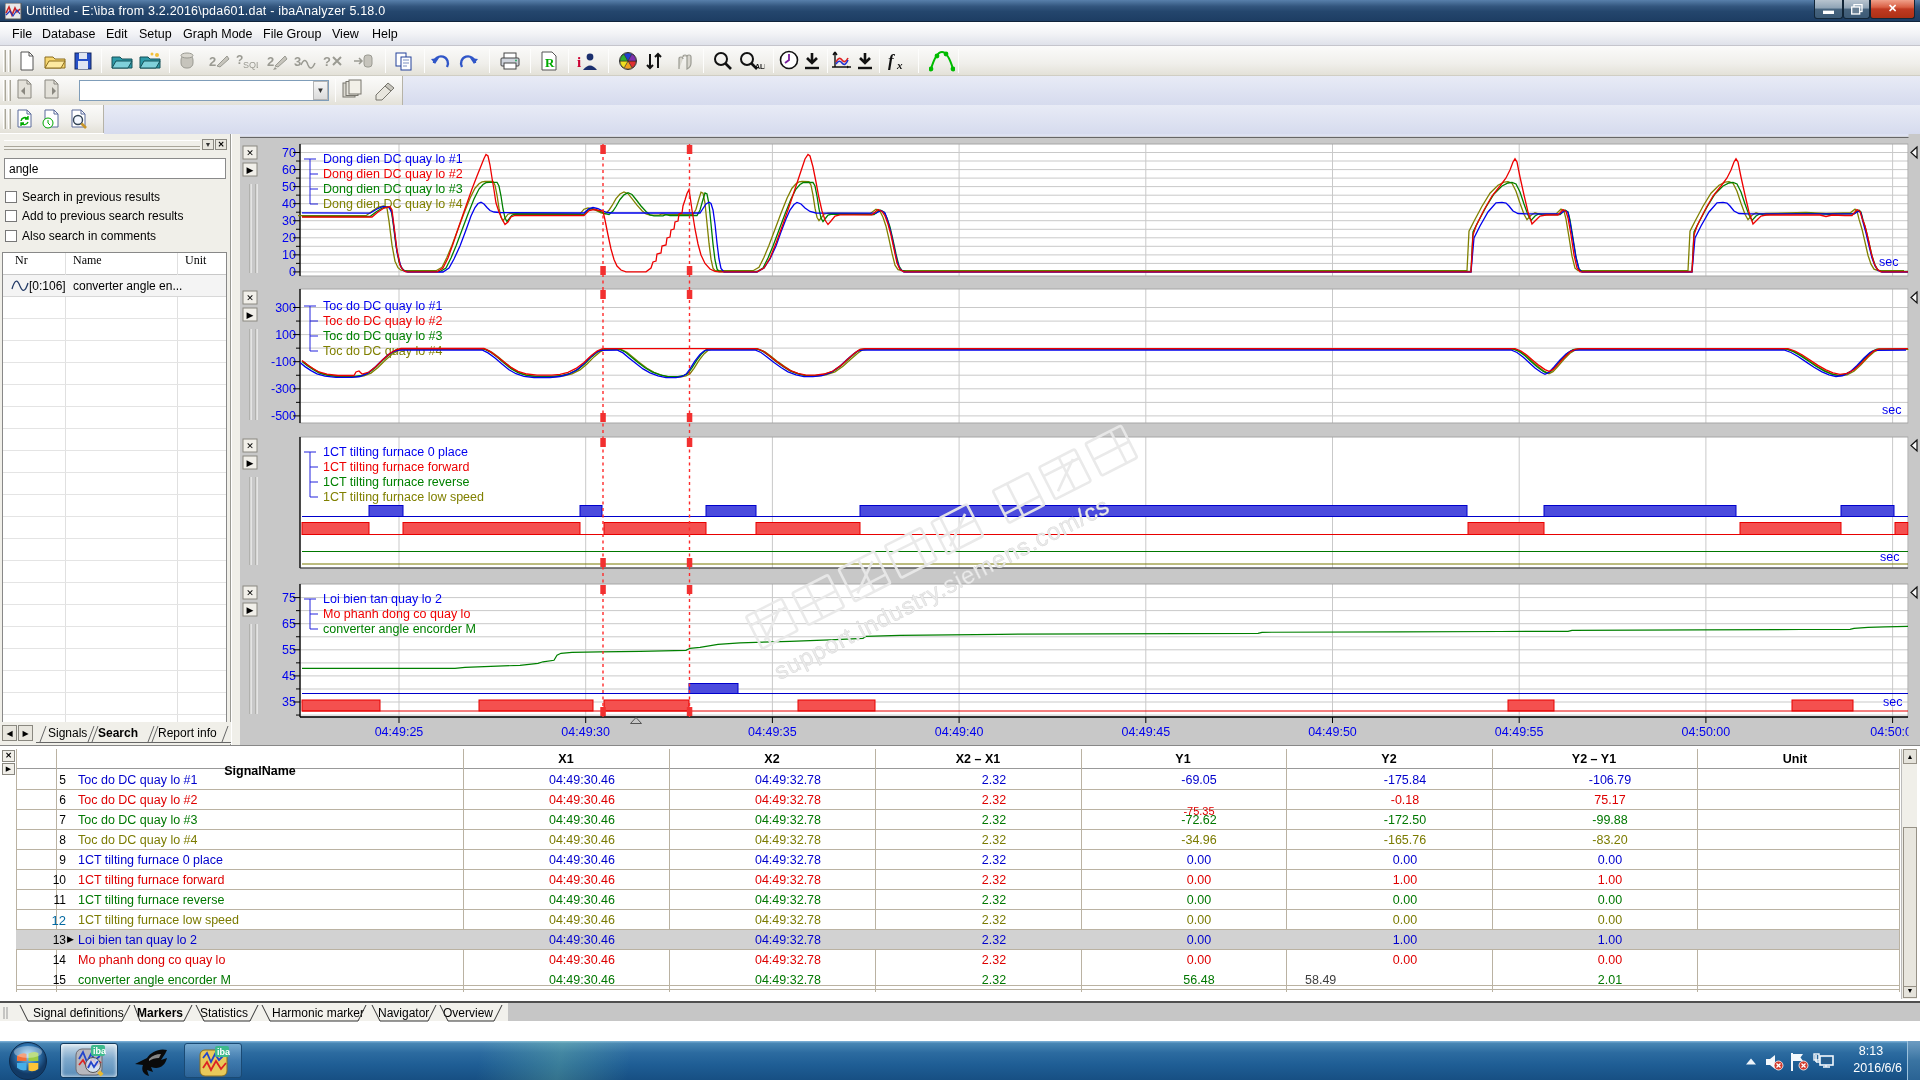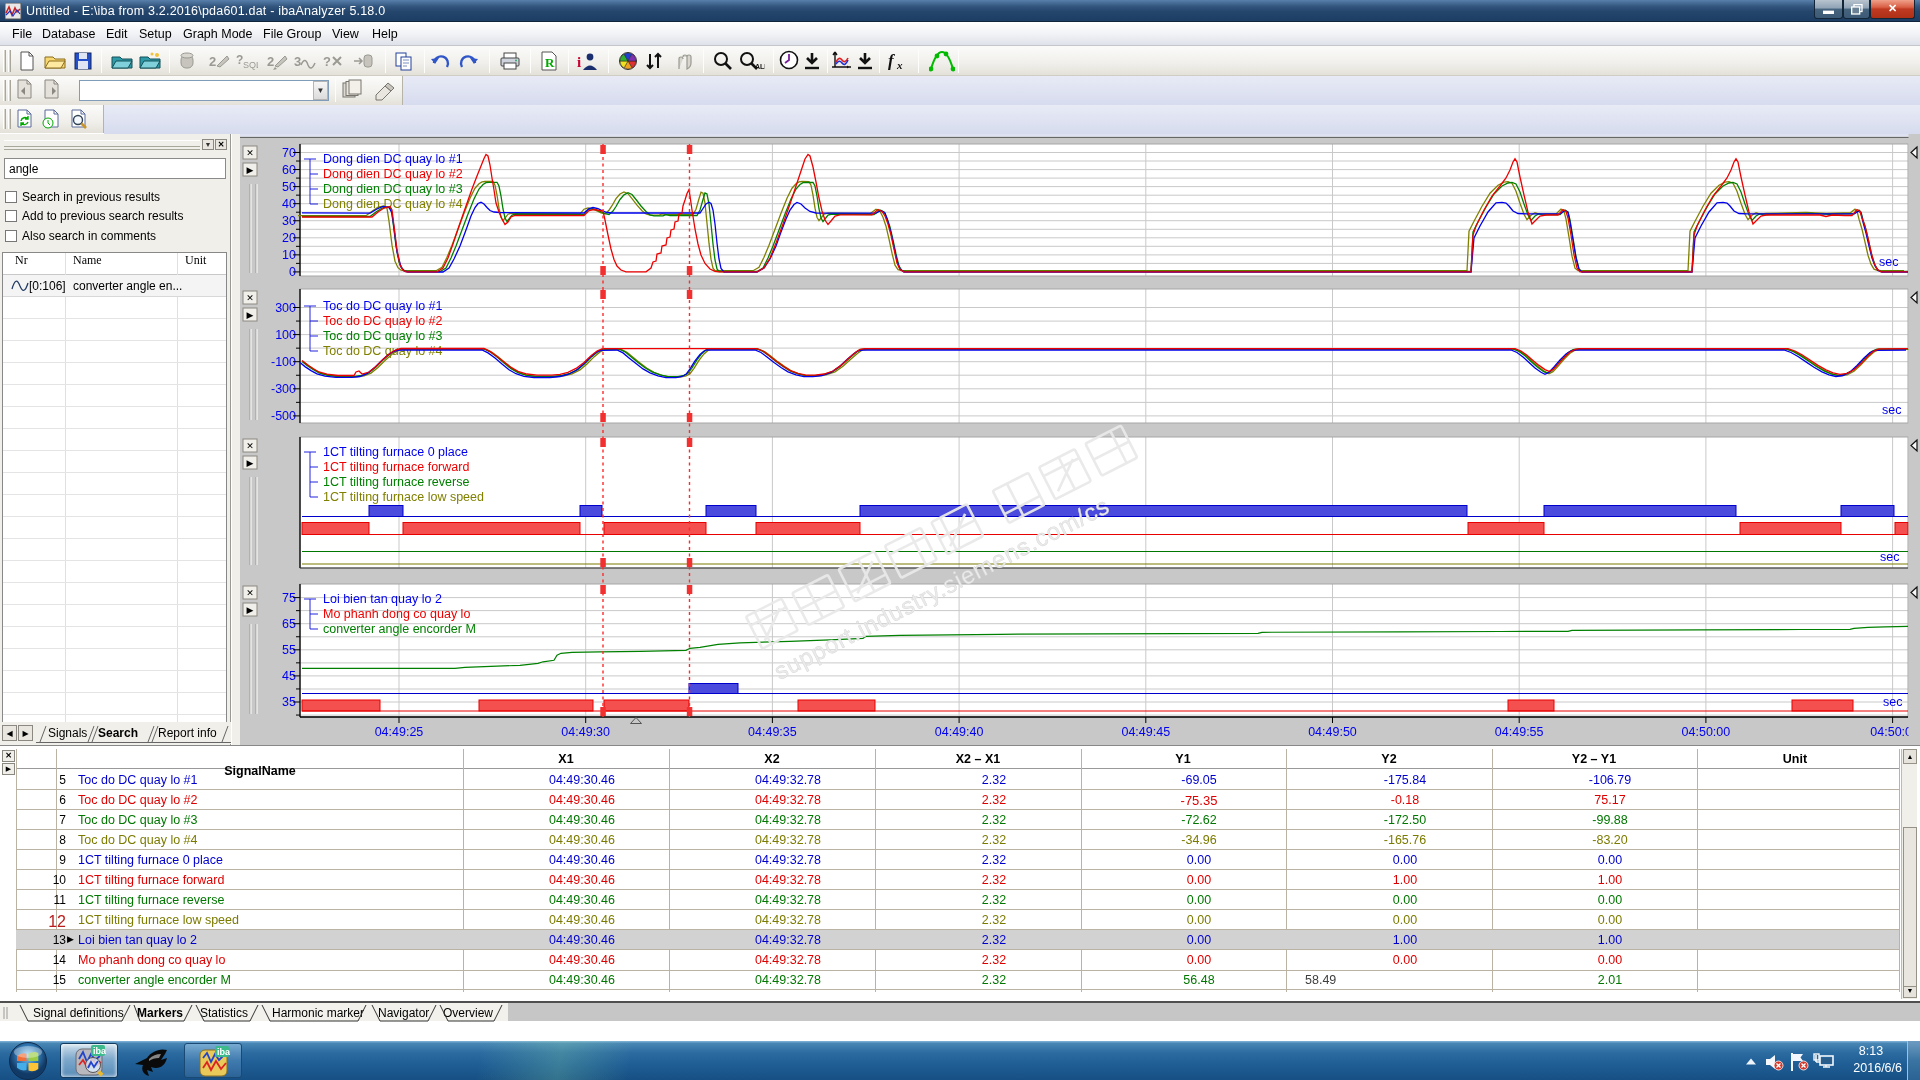--- a/index.html
+++ b/index.html
@@ -675,21 +675,21 @@
         <span class="abs" style="left:1083px;top:3px;width:200px;text-align:center;font-size:12.5px;color:#0000cc">-69.05</span>
         <span class="abs" style="left:1289px;top:3px;width:200px;text-align:center;font-size:12.5px;color:#0000cc">-175.84</span>
         <span class="abs" style="left:1494px;top:3px;width:200px;text-align:center;font-size:12.5px;color:#0000cc">-106.79</span>
       </div>
 <div class="abs" style="left:16px;top:44px;width:1883px;height:20px;border-bottom:1px solid #bab2a2">
         <span class="abs" style="left:14px;top:3px;width:36px;text-align:right;font-size:12px;color:#000">6</span>
         <span class="abs" style="left:62px;top:3px;font-size:12.5px;color:#dd0000">Toc do DC quay lo #2</span>
         <span class="abs" style="left:466px;top:3px;width:200px;text-align:center;font-size:12.5px;color:#dd0000">04:49:30.46</span>
         <span class="abs" style="left:672px;top:3px;width:200px;text-align:center;font-size:12.5px;color:#dd0000">04:49:32.78</span>
         <span class="abs" style="left:878px;top:3px;width:200px;text-align:center;font-size:12.5px;color:#dd0000">2.32</span>
-        <span class="abs" style="left:1083px;top:3px;width:200px;text-align:center;font-size:13px;color:#dd0000">-75.35</span>
+        <span class="abs" style="left:1083px;top:15px;width:200px;text-align:center;font-size:11px;color:#dd0000">-75.35</span>
         <span class="abs" style="left:1289px;top:3px;width:200px;text-align:center;font-size:12.5px;color:#dd0000">-0.18</span>
         <span class="abs" style="left:1494px;top:3px;width:200px;text-align:center;font-size:12.5px;color:#dd0000">75.17</span>
       </div>
 <div class="abs" style="left:16px;top:64px;width:1883px;height:20px;border-bottom:1px solid #bab2a2">
         <span class="abs" style="left:14px;top:3px;width:36px;text-align:right;font-size:12px;color:#000">7</span>
         <span class="abs" style="left:62px;top:3px;font-size:12.5px;color:#007700">Toc do DC quay lo #3</span>
         <span class="abs" style="left:466px;top:3px;width:200px;text-align:center;font-size:12.5px;color:#007700">04:49:30.46</span>
         <span class="abs" style="left:672px;top:3px;width:200px;text-align:center;font-size:12.5px;color:#007700">04:49:32.78</span>
         <span class="abs" style="left:878px;top:3px;width:200px;text-align:center;font-size:12.5px;color:#007700">2.32</span>
         <span class="abs" style="left:1083px;top:3px;width:200px;text-align:center;font-size:12.5px;color:#007700">-72.62</span>
@@ -730,41 +730,41 @@
         <span class="abs" style="left:14px;top:3px;width:36px;text-align:right;font-size:12px;color:#000">11</span>
         <span class="abs" style="left:62px;top:3px;font-size:12.5px;color:#007700">1CT tilting furnace reverse</span>
         <span class="abs" style="left:466px;top:3px;width:200px;text-align:center;font-size:12.5px;color:#007700">04:49:30.46</span>
         <span class="abs" style="left:672px;top:3px;width:200px;text-align:center;font-size:12.5px;color:#007700">04:49:32.78</span>
         <span class="abs" style="left:878px;top:3px;width:200px;text-align:center;font-size:12.5px;color:#007700">2.32</span>
         <span class="abs" style="left:1083px;top:3px;width:200px;text-align:center;font-size:12.5px;color:#007700">0.00</span>
         <span class="abs" style="left:1289px;top:3px;width:200px;text-align:center;font-size:12.5px;color:#007700">0.00</span>
         <span class="abs" style="left:1494px;top:3px;width:200px;text-align:center;font-size:12.5px;color:#007700">0.00</span>
       </div>
 <div class="abs" style="left:16px;top:164px;width:1883px;height:20px;border-bottom:1px solid #bab2a2">
-        <span class="abs" style="left:14px;top:3px;width:36px;text-align:right;font-size:16px;color:#b91c1c">12</span>
+        <span class="abs" style="left:14px;top:3px;width:36px;text-align:right;font-size:13px;color:#0369a1">12</span>
         <span class="abs" style="left:62px;top:3px;font-size:12.5px;color:#7b7b00">1CT tilting furnace low speed</span>
         <span class="abs" style="left:466px;top:3px;width:200px;text-align:center;font-size:12.5px;color:#7b7b00">04:49:30.46</span>
         <span class="abs" style="left:672px;top:3px;width:200px;text-align:center;font-size:12.5px;color:#7b7b00">04:49:32.78</span>
         <span class="abs" style="left:878px;top:3px;width:200px;text-align:center;font-size:12.5px;color:#7b7b00">2.32</span>
         <span class="abs" style="left:1083px;top:3px;width:200px;text-align:center;font-size:12.5px;color:#7b7b00">0.00</span>
         <span class="abs" style="left:1289px;top:3px;width:200px;text-align:center;font-size:12.5px;color:#7b7b00">0.00</span>
         <span class="abs" style="left:1494px;top:3px;width:200px;text-align:center;font-size:12.5px;color:#7b7b00">0.00</span>
       </div>
 <div class="abs" style="left:16px;top:184px;width:1883px;height:20px;background:#d2d2d2;border-bottom:1px solid #bab2a2">
         <span class="abs" style="left:14px;top:3px;width:36px;text-align:right;font-size:12px;color:#000">13</span>
         <span class="abs" style="left:51px;top:4px;font-size:9px;color:#000">▶</span>
         <span class="abs" style="left:62px;top:3px;font-size:12.5px;color:#0000cc">Loi bien tan quay lo 2</span>
         <span class="abs" style="left:466px;top:3px;width:200px;text-align:center;font-size:12.5px;color:#0000cc">04:49:30.46</span>
         <span class="abs" style="left:672px;top:3px;width:200px;text-align:center;font-size:12.5px;color:#0000cc">04:49:32.78</span>
         <span class="abs" style="left:878px;top:3px;width:200px;text-align:center;font-size:12.5px;color:#0000cc">2.32</span>
         <span class="abs" style="left:1083px;top:3px;width:200px;text-align:center;font-size:12.5px;color:#0000cc">0.00</span>
         <span class="abs" style="left:1289px;top:3px;width:200px;text-align:center;font-size:12.5px;color:#0000cc">1.00</span>
         <span class="abs" style="left:1494px;top:3px;width:200px;text-align:center;font-size:12.5px;color:#0000cc">1.00</span>
       </div>
-<div class="abs" style="left:16px;top:204px;width:1883px;height:21px;border-bottom:1px solid #bab2a2">
+<div class="abs" style="left:16px;top:204px;width:1883px;height:36px;border-bottom:1px solid #bab2a2">
         <span class="abs" style="left:14px;top:3px;width:36px;text-align:right;font-size:12px;color:#000">14</span>
         <span class="abs" style="left:62px;top:3px;font-size:12.5px;color:#dd0000">Mo phanh dong co quay lo</span>
         <span class="abs" style="left:466px;top:3px;width:200px;text-align:center;font-size:12.5px;color:#dd0000">04:49:30.46</span>
         <span class="abs" style="left:672px;top:3px;width:200px;text-align:center;font-size:12.5px;color:#dd0000">04:49:32.78</span>
         <span class="abs" style="left:878px;top:3px;width:200px;text-align:center;font-size:12.5px;color:#dd0000">2.32</span>
         <span class="abs" style="left:1083px;top:3px;width:200px;text-align:center;font-size:12.5px;color:#dd0000">0.00</span>
         <span class="abs" style="left:1289px;top:3px;width:200px;text-align:center;font-size:12.5px;color:#dd0000">0.00</span>
         <span class="abs" style="left:1494px;top:3px;width:200px;text-align:center;font-size:12.5px;color:#dd0000">0.00</span>
       </div>
 <div class="abs" style="left:16px;top:224px;width:1883px;height:20px;border-bottom:1px solid #bab2a2">

